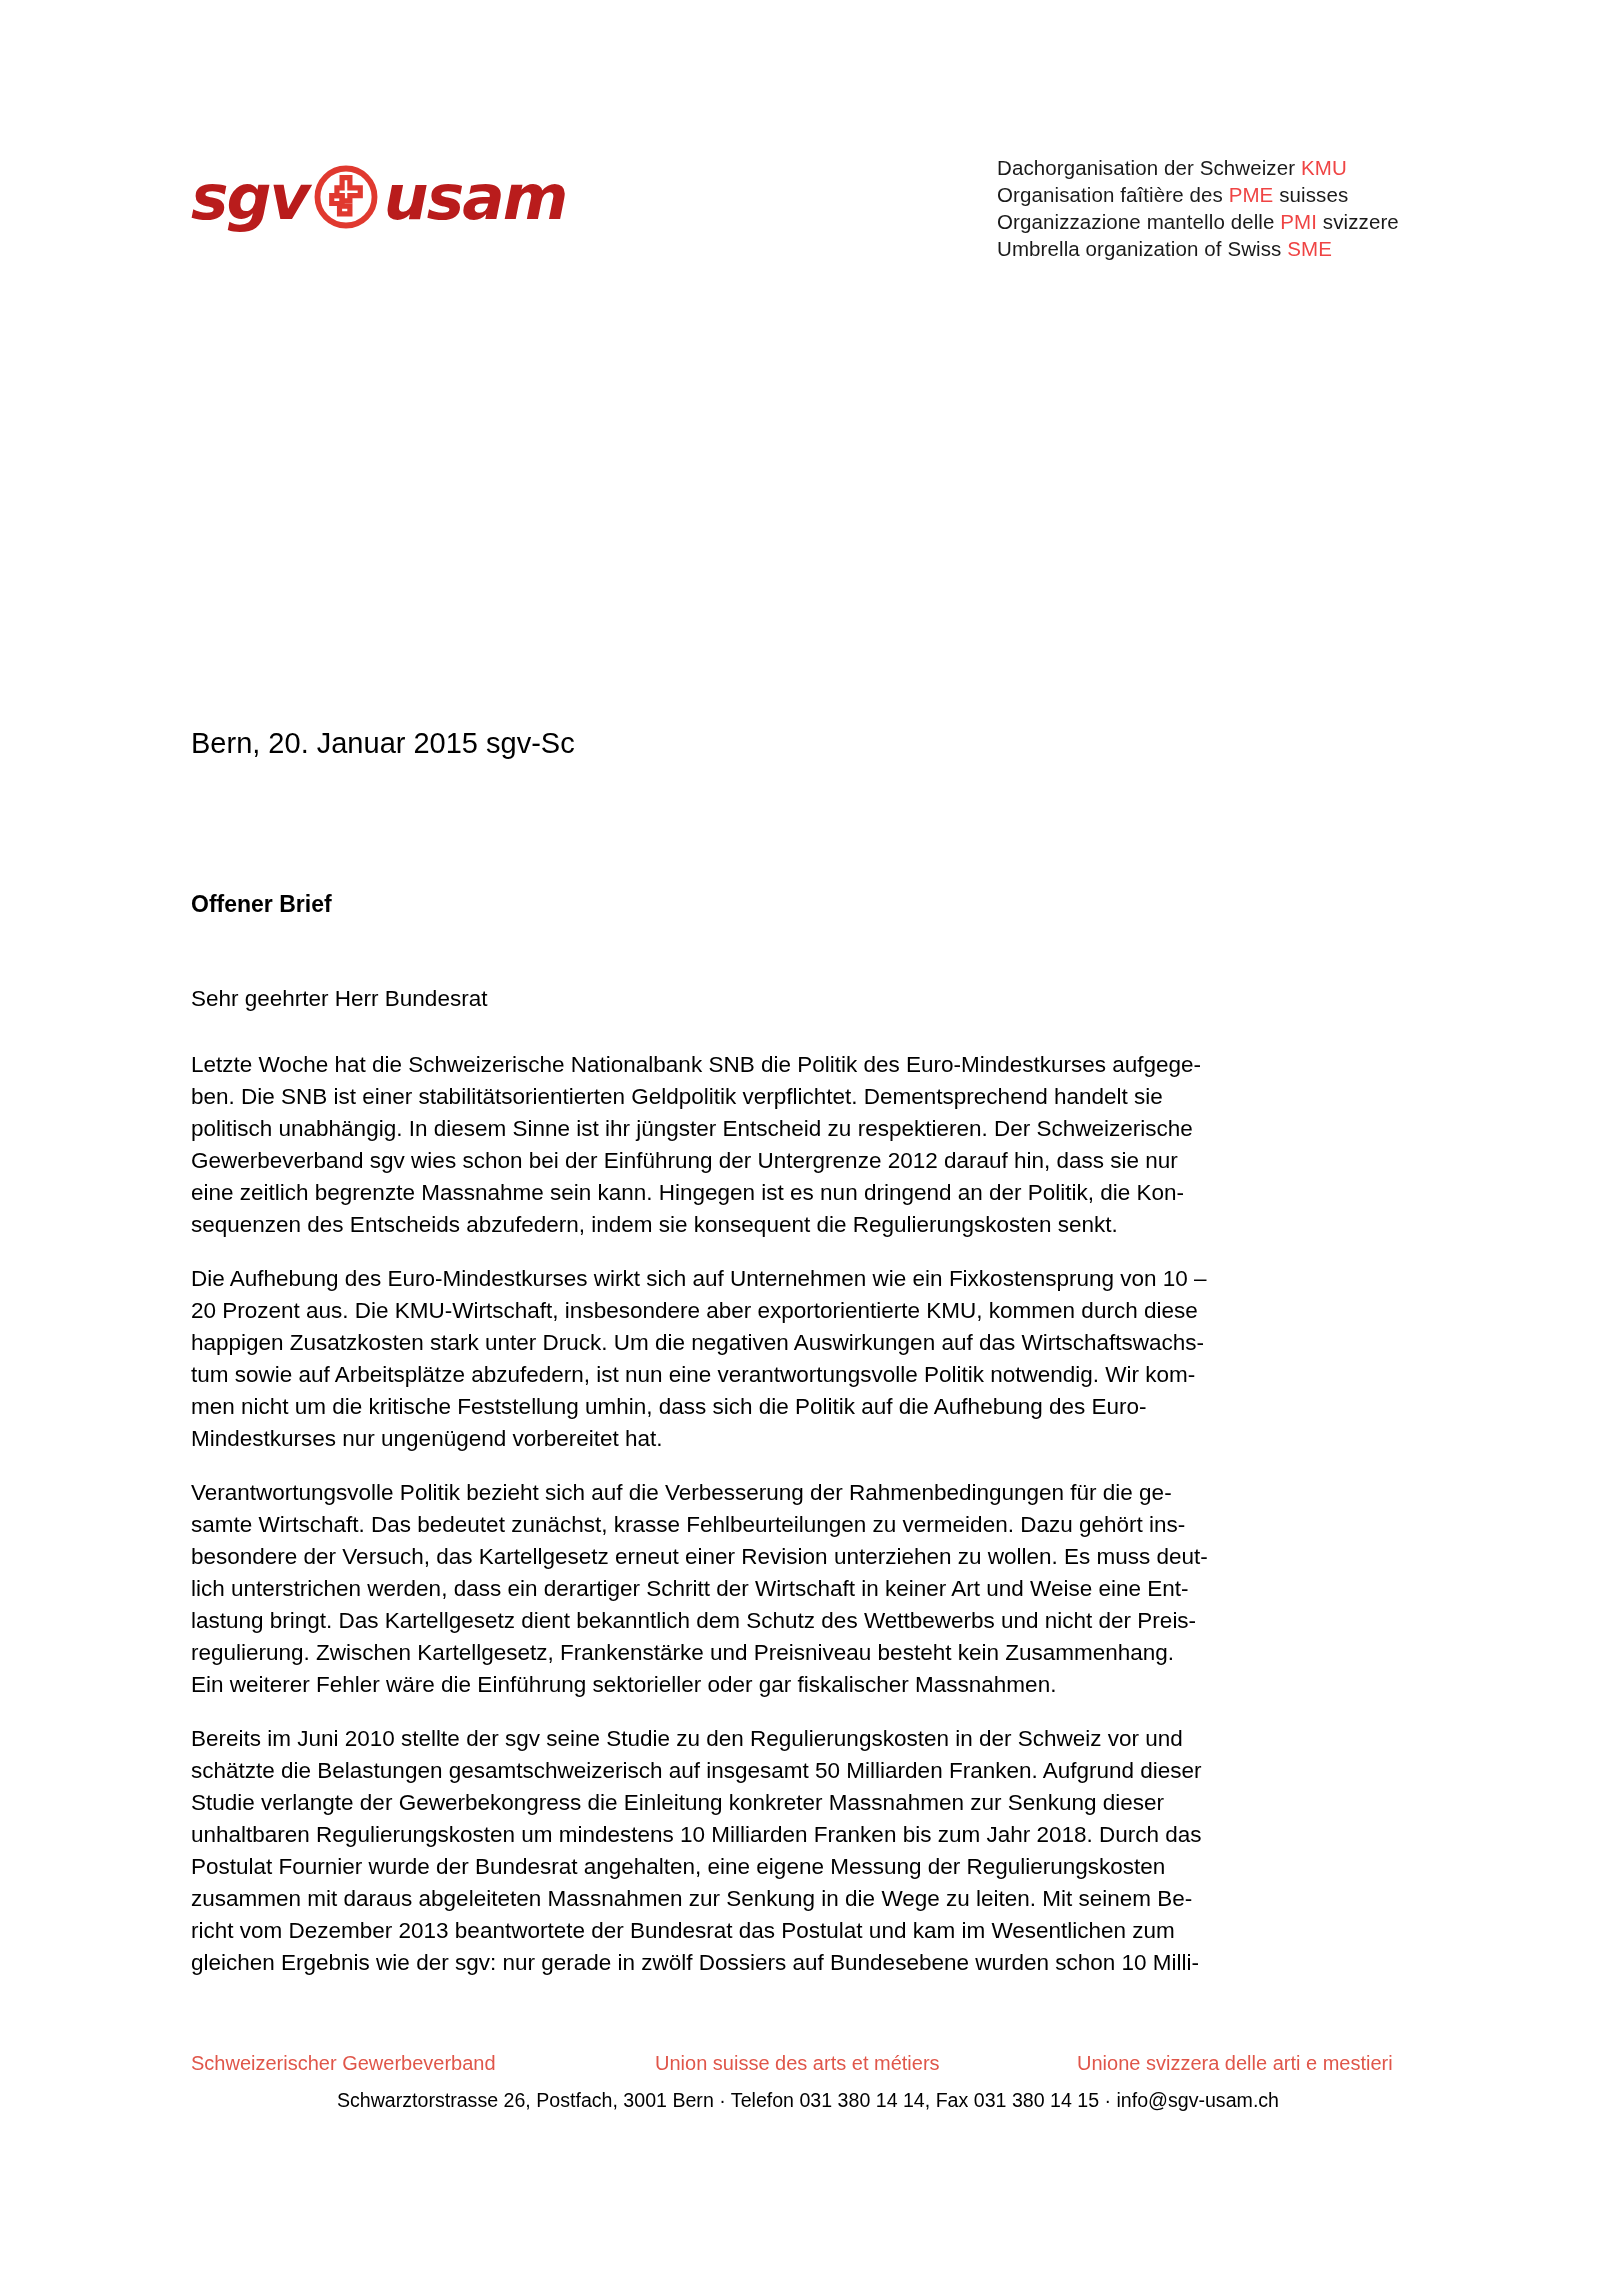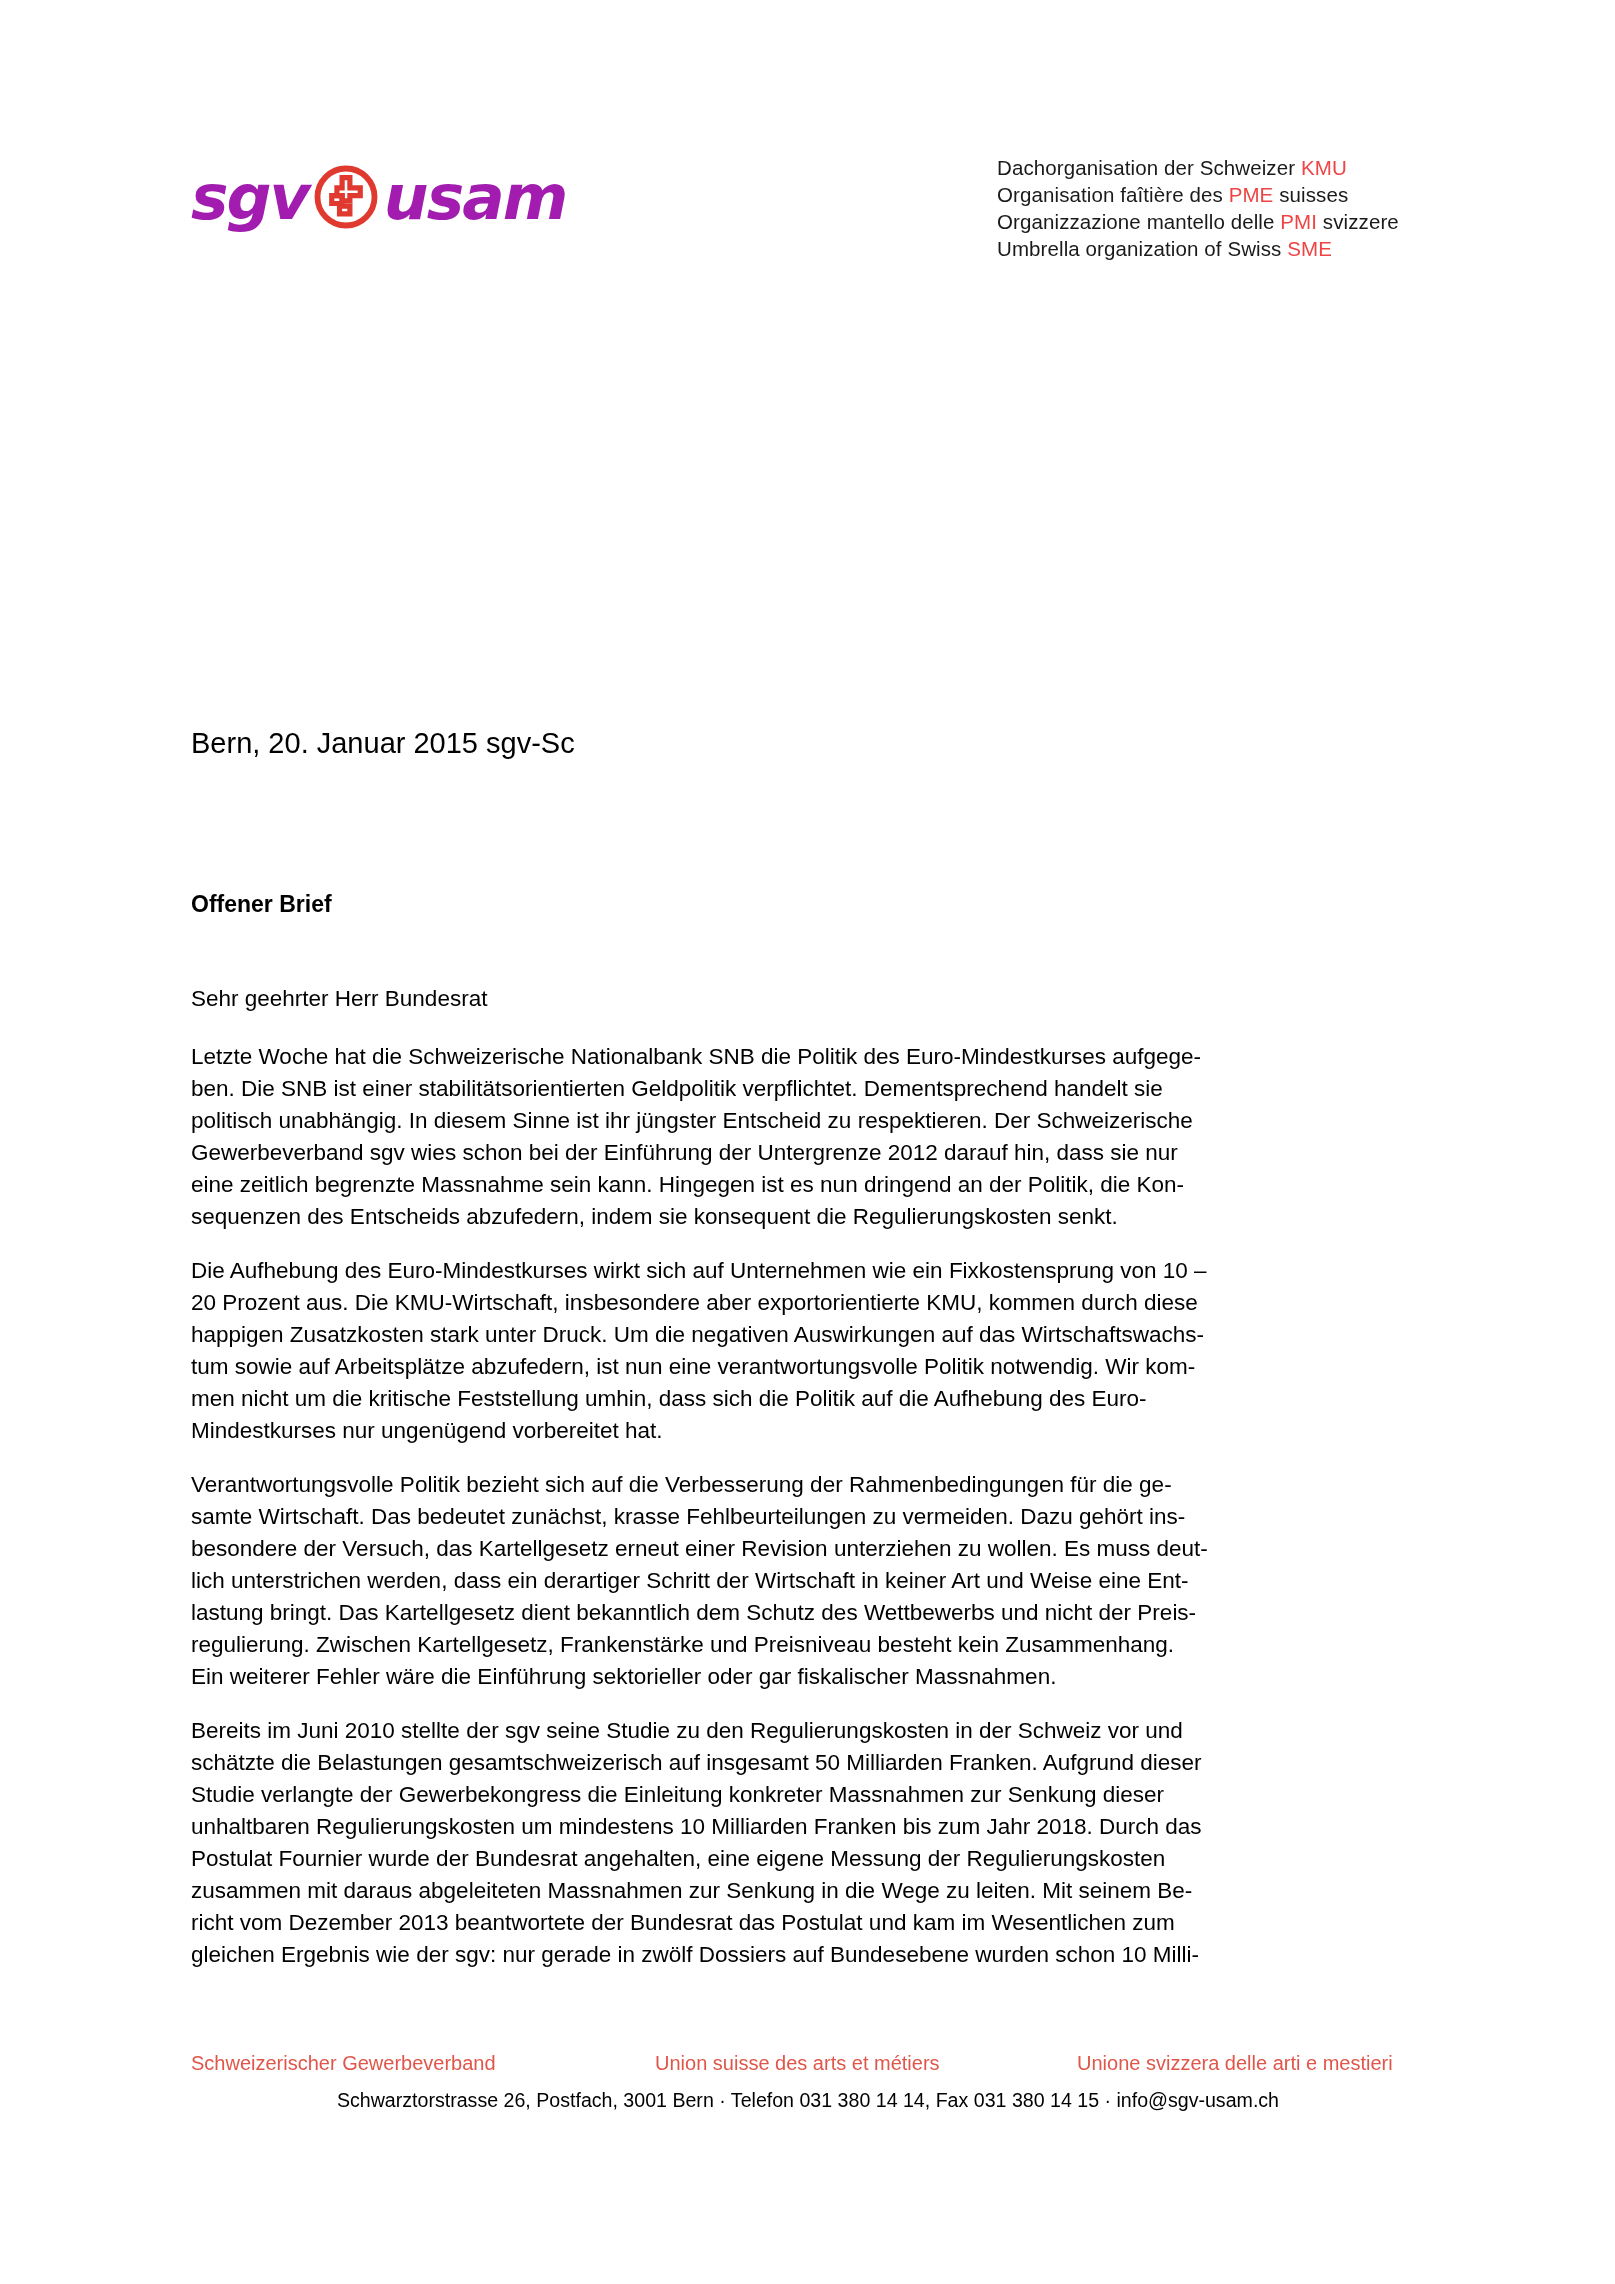--- a/index.html
+++ b/index.html
@@ -32,21 +32,21 @@
     display: flex;
     align-items: center;
     height: 78px;
   }
   .logo-word {
     font-family: "DejaVu Sans", sans-serif;
     font-style: italic;
     font-weight: 700;
     font-size: 63px;
     letter-spacing: -2px;
-    color: #a21caf;
+    color: #b91c1c;
     line-height: 1;
   }
   .logo-emblem {
     width: 70px;
     height: 70px;
     margin: 0 2.6px;
     position: relative;
     display: inline-block;
   }
   .logo-emblem svg { display: block; }
@@ -98,21 +98,21 @@
     top: 983px;
     width: 1238px;
     font-size: 22.5px;
     line-height: 32px;
     color: #000000;
   }
   .body-text p {
     margin: 0 0 22px 0;
     white-space: pre-line;
   }
-  .body-text p.salutation { margin-bottom: 26px; }
+  .body-text p.salutation { margin-bottom: 34px; }
   .body-text p:last-child { margin-bottom: 0; }
 
   
   .footer {
     position: absolute;
     left: 0;
     top: 2052px;
     width: 1616px;
   }
   .footer-orgs {

